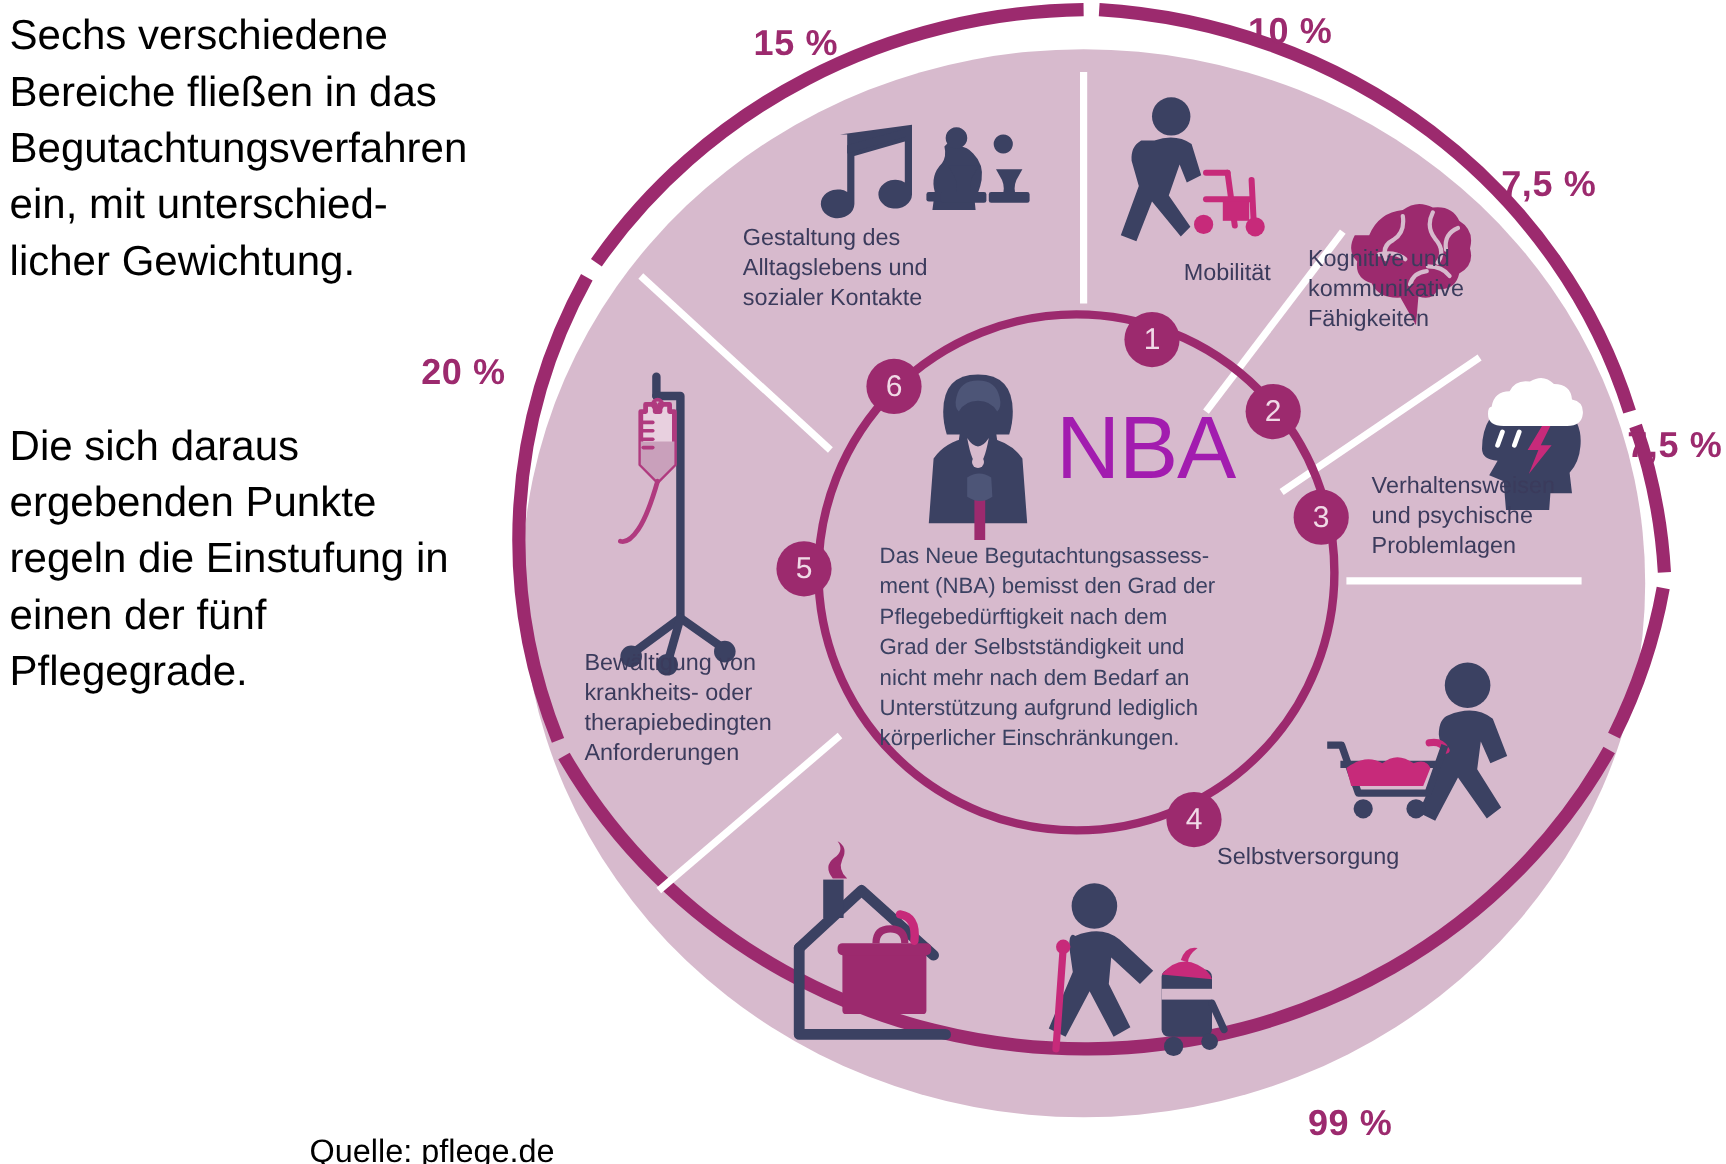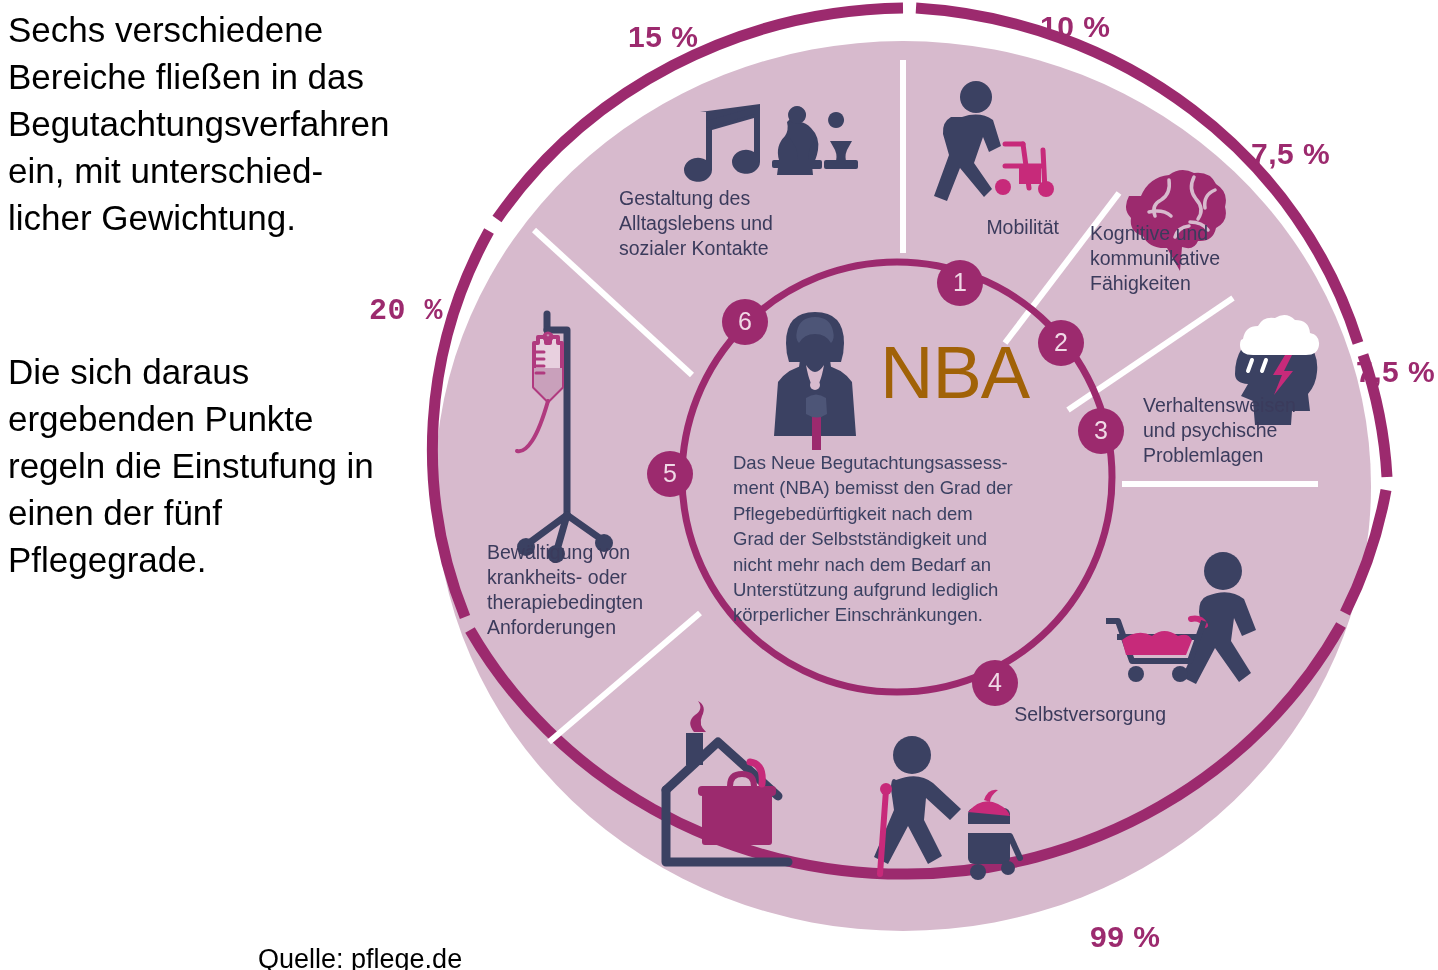--- a/index.html
+++ b/index.html
@@ -35,21 +35,21 @@
   
   .cap{
     position:absolute;color:#3b3b5c;font-size:19.5px;line-height:25px;
     white-space:pre-line;
   }
   .cap.c{text-align:right;}
 
   
   #nba-word{
     position:absolute;left:880px;top:336px;
-    font-size:74px;color:#a16207;letter-spacing:-1px;line-height:74px;
+    font-size:74px;color:#a21caf;letter-spacing:-1px;line-height:74px;
   }
   #core-text{
     position:absolute;left:733px;top:450px;width:320px;
     font-size:18.5px;line-height:25.4px;color:#3b4162;
     white-space:pre-line;
   }
 </style>
 </head>
 <body>
 
@@ -274,29 +274,29 @@
 Grad der Selbstständigkeit und
 nicht mehr nach dem Bedarf an
 Unterstützung aufgrund lediglich
 körperlicher Einschränkungen.</div>
 
   <div class="pct" style="left:628px;top:20px;">15 %</div>
   <div class="pct" style="left:1040px;top:10px;">10 %</div>
   <div class="pct" style="left:1251px;top:137px;">7,5 %</div>
   <div class="pct" style="left:1356px;top:355px;">7,5 %</div>
   <div class="pct" style="left:1090px;top:920px;">99 %</div>
-  <div class="pct" style="left:369px;top:294px;font-family:Liberation Mono, monospace;">20 %</div>
+  <div class="pct" style="left:351px;top:294px;">20 %</div>
 
   <div class="cap" style="left:619px;top:186px;width:210px;">Gestaltung des
 Alltagslebens und
 sozialer Kontakte</div>
 
   <div class="cap c" style="left:901px;top:215px;width:158px;">Mobilität</div>
 
-  <div class="cap" style="left:1090px;top:221px;width:200px;">Kognitive und
+  <div class="cap" style="left:1090px;top:204px;width:200px;">Kognitive und
 kommunikative
 Fähigkeiten</div>
 
   <div class="cap" style="left:1143px;top:393px;width:200px;">Verhaltensweisen
 und psychische
 Problemlagen</div>
 
   <div class="cap c" style="left:954px;top:702px;width:212px;">Selbstversorgung</div>
 
   <div class="cap" style="left:487px;top:540px;width:220px;">Bewältigung von

